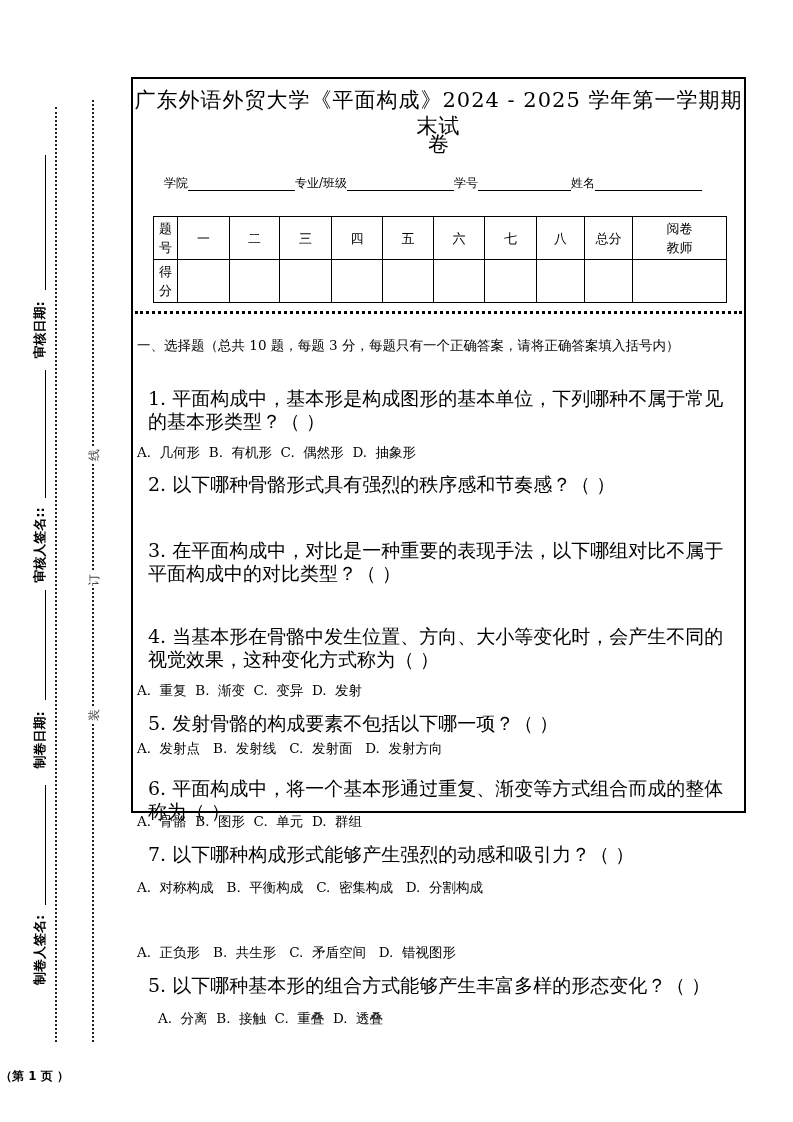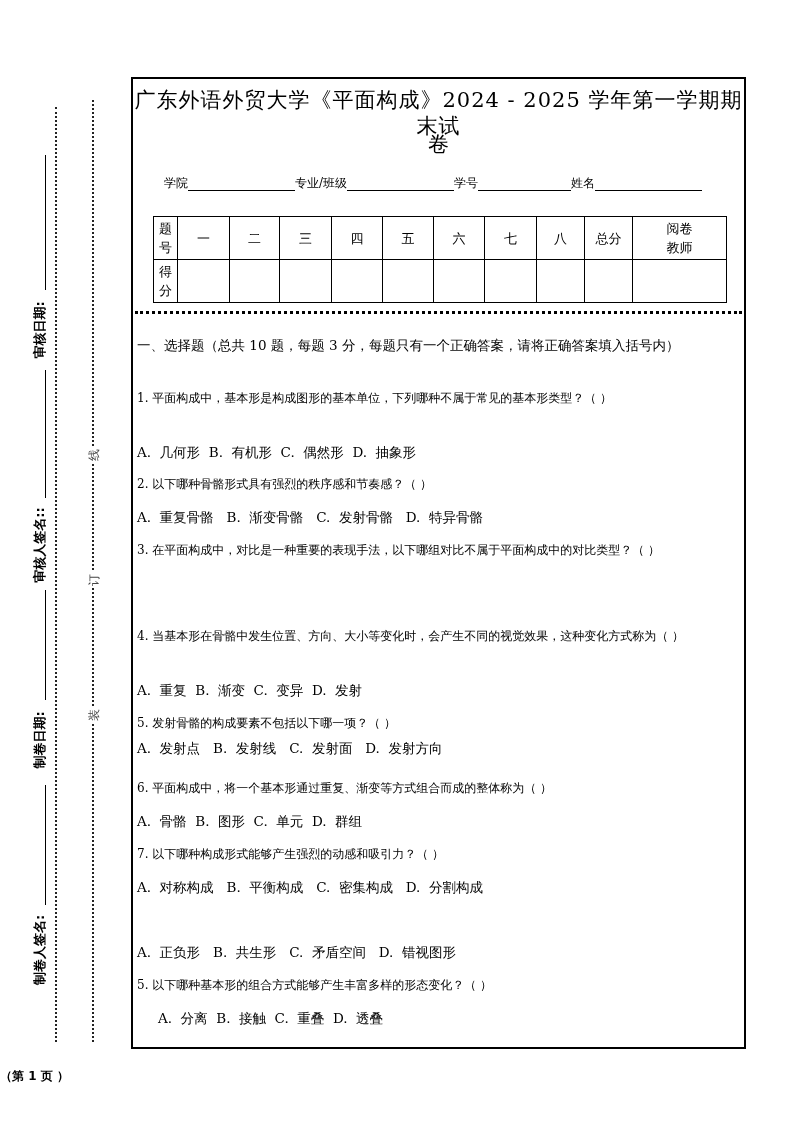--- a/index.html
+++ b/index.html
@@ -19,21 +19,21 @@
       font-weight: bold; font-size: 13px; text-align: center;
       background: #fff; line-height: 16px;
     }
     .bind-mark {
       position: absolute; transform: rotate(-90deg); left: 86px; width: 16px; height: 16px;
       font-size: 12px; line-height: 16px; text-align: center; color: #444; background: #fff;
     }
 
     
     .frame {
-      position: absolute; left: 131px; top: 77px; width: 615px; height: 972px;
+      position: absolute; left: 131px; top: 77px; width: 615px; height: 736px;
       border: 2px solid #000;
     }
     .title {
       position: absolute; left: 0; right: 0; top: 8px;
       font-size: 21px; line-height: 26px; text-align: center; letter-spacing: 1px;
     }
     .title-line2 {
       position: absolute; left: 0; right: 0; top: 52px;
       font-size: 21px; line-height: 26px; text-align: center;
     }
@@ -55,21 +55,21 @@
 
     .dot-sep {
       position: absolute; left: 2px; right: 2px; top: 232px; height: 0;
       border-top: 3px dotted #000;
     }
 
     .section-head {
       position: absolute; left: 4px; right: 6px; top: 255px;
       font-size: 13.5px; line-height: 23px; text-align: justify;
     }
-    .q { position: absolute; left: 4px; right: 6px; font-size: 12px; line-height: 23px; }
+    .q { position: absolute; left: 15px; right: 6px; font-size: 19px; line-height: 23px; }
     .opts { position: absolute; left: 4px; right: 6px; font-size: 13.5px; line-height: 23px; white-space: pre; }
 
     .footer {
       position: absolute; left: 0; right: 0; top: 1068px; 
       font-family: "DejaVu Sans", "Liberation Sans", sans-serif; font-weight: bold; font-size: 12px;
     }
   </style>
 </head>
 <body>
 
@@ -147,21 +147,20 @@
     </table>
 
   <div class="dot-sep"></div>
 
   <div class="section-head">一、选择题（总共 10 题，每题 3 分，每题只有一个正确答案，请将正确答案填入括号内）</div>
 
   <div class="q" style="top:308px;">1.  平面构成中，基本形是构成图形的基本单位，下列哪种不属于常见的基本形类型？（    ）</div>
   <div class="opts" style="top:362px;">A.  几何形  B.  有机形  C.  偶然形  D.  抽象形</div>
 
   <div class="q" style="top:394px;">2.  以下哪种骨骼形式具有强烈的秩序感和节奏感？（    ）</div>
-  <div class="opts" style="top:427px;">A.  重复骨骼   B.  渐变骨骼   C.  发射骨骼   D.  特异骨骼</div>
 
   <div class="q" style="top:460px;">3.  在平面构成中，对比是一种重要的表现手法，以下哪组对比不属于平面构成中的对比类型？（    ）</div>
 
   <div class="q" style="top:546px;">4.  当基本形在骨骼中发生位置、方向、大小等变化时，会产生不同的视觉效果，这种变化方式称为（    ）</div>
   <div class="opts" style="top:600px;">A.  重复  B.  渐变  C.  变异  D.  发射</div>
 
   <div class="q" style="top:633px;">5.  发射骨骼的构成要素不包括以下哪一项？（    ）</div>
   <div class="opts" style="top:658px;">A.  发射点   B.  发射线   C.  发射面   D.  发射方向</div>
 
   <div class="q" style="top:698px;">6.  平面构成中，将一个基本形通过重复、渐变等方式组合而成的整体称为（    ）</div>

